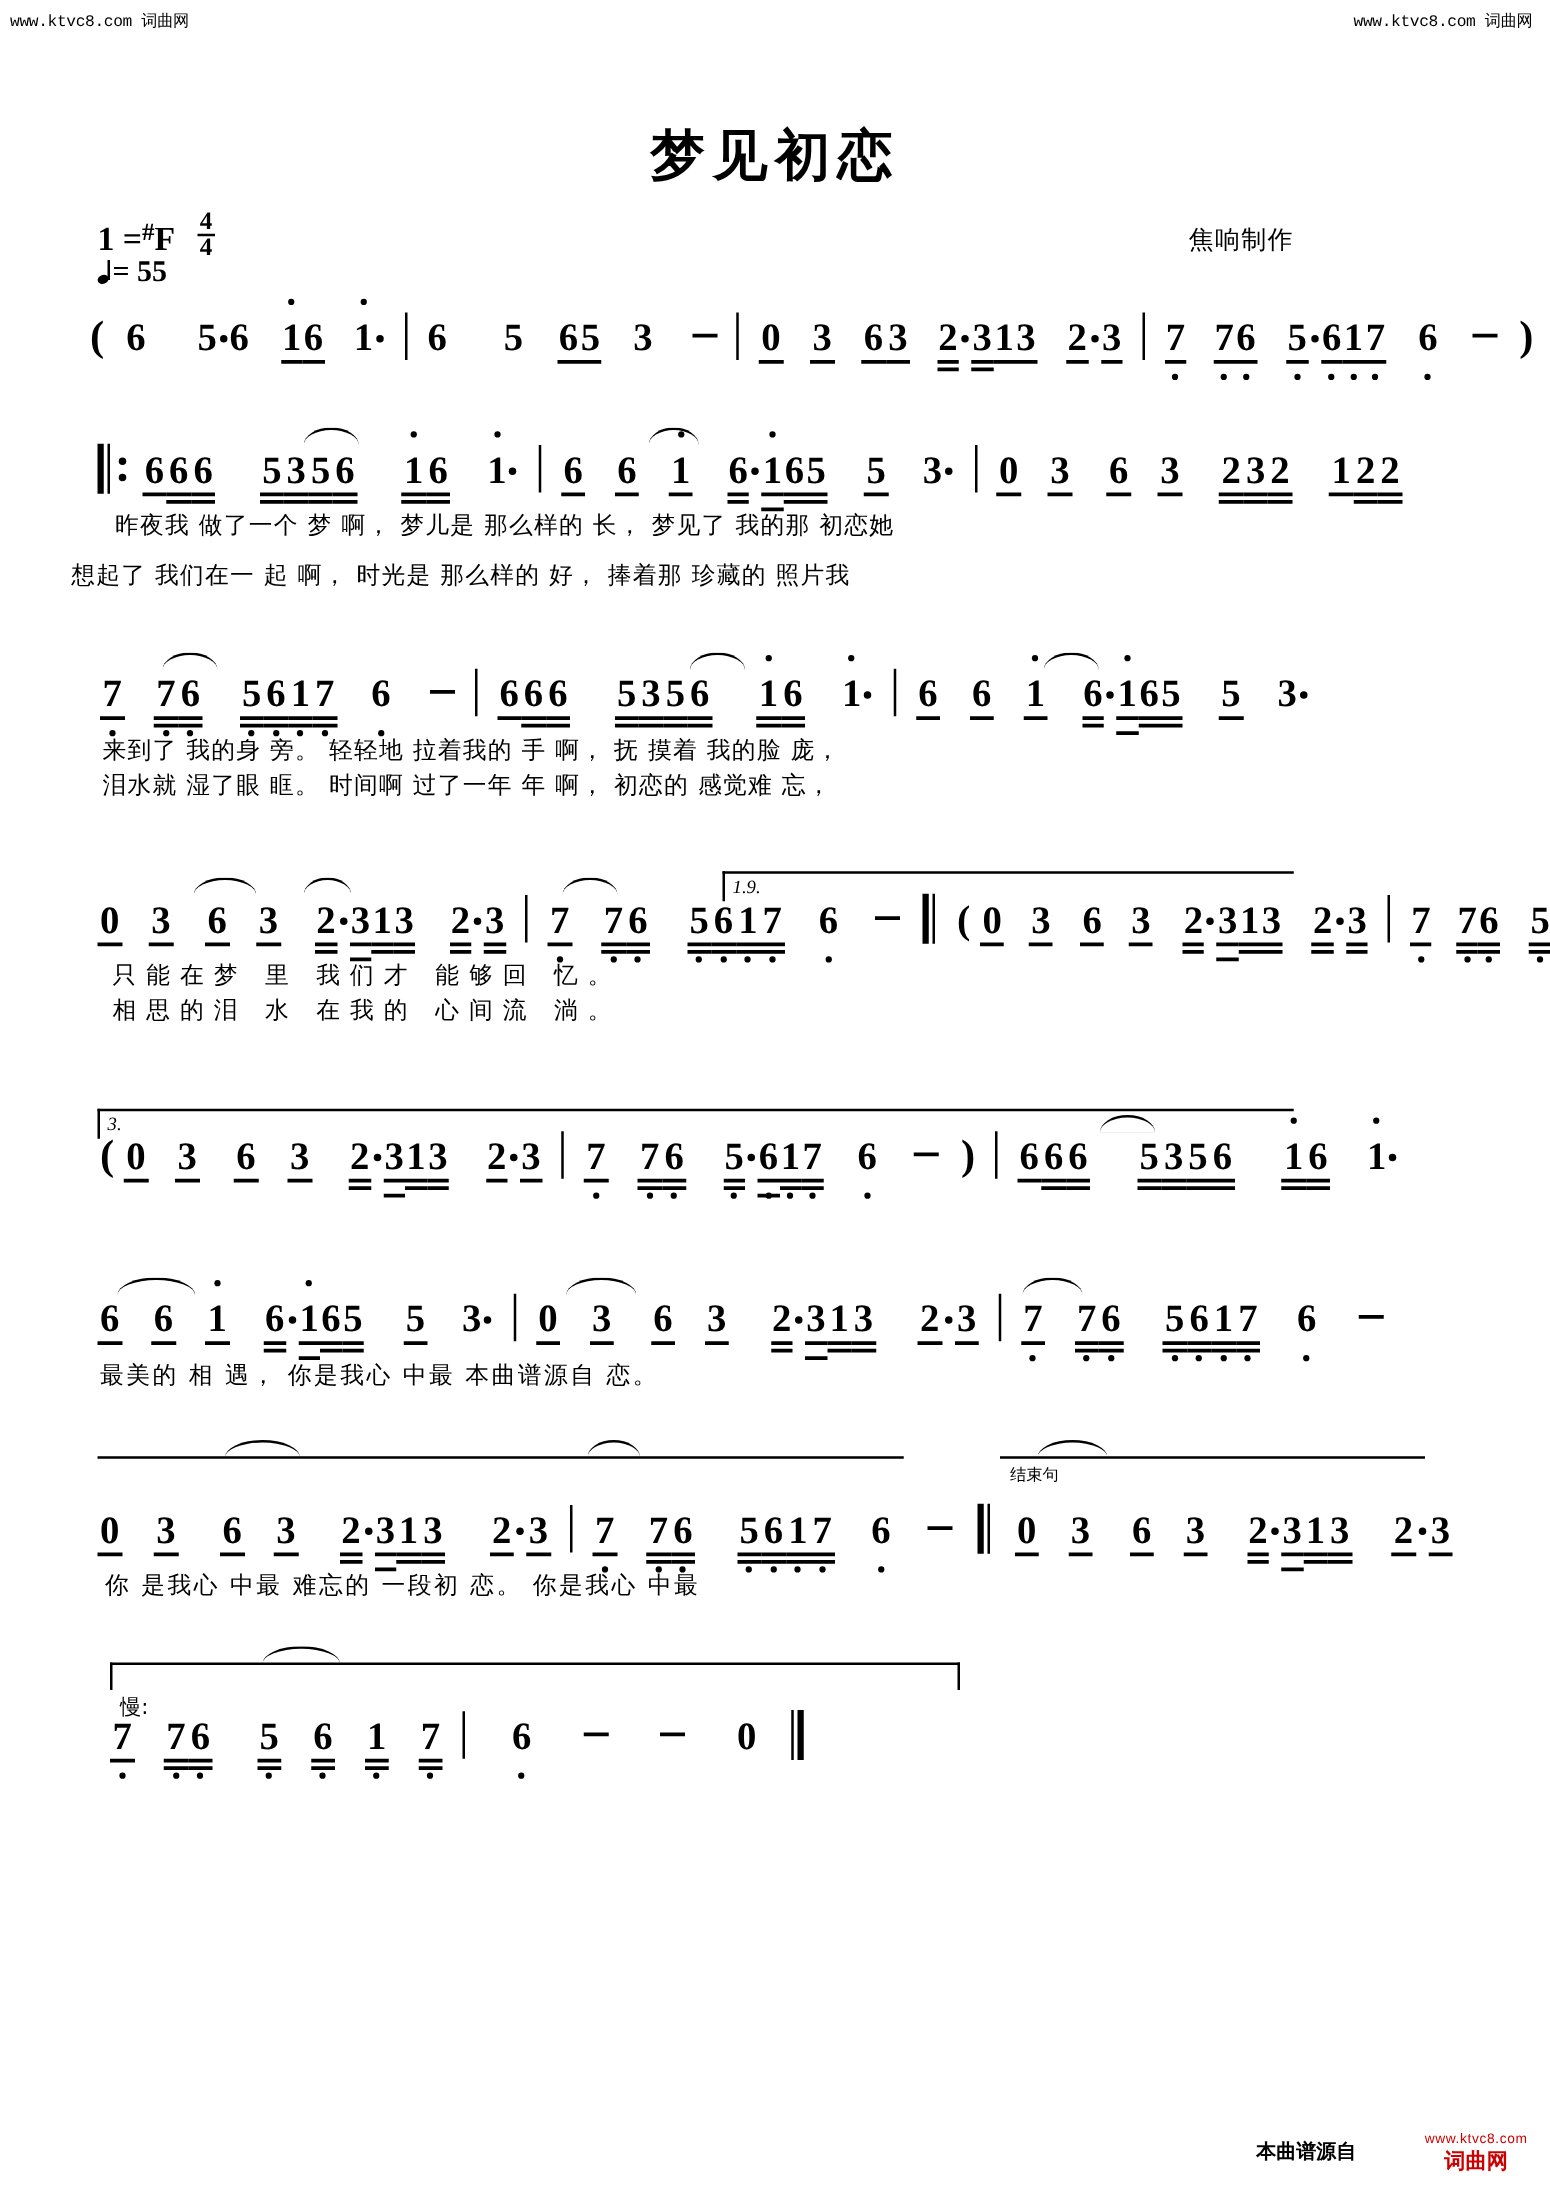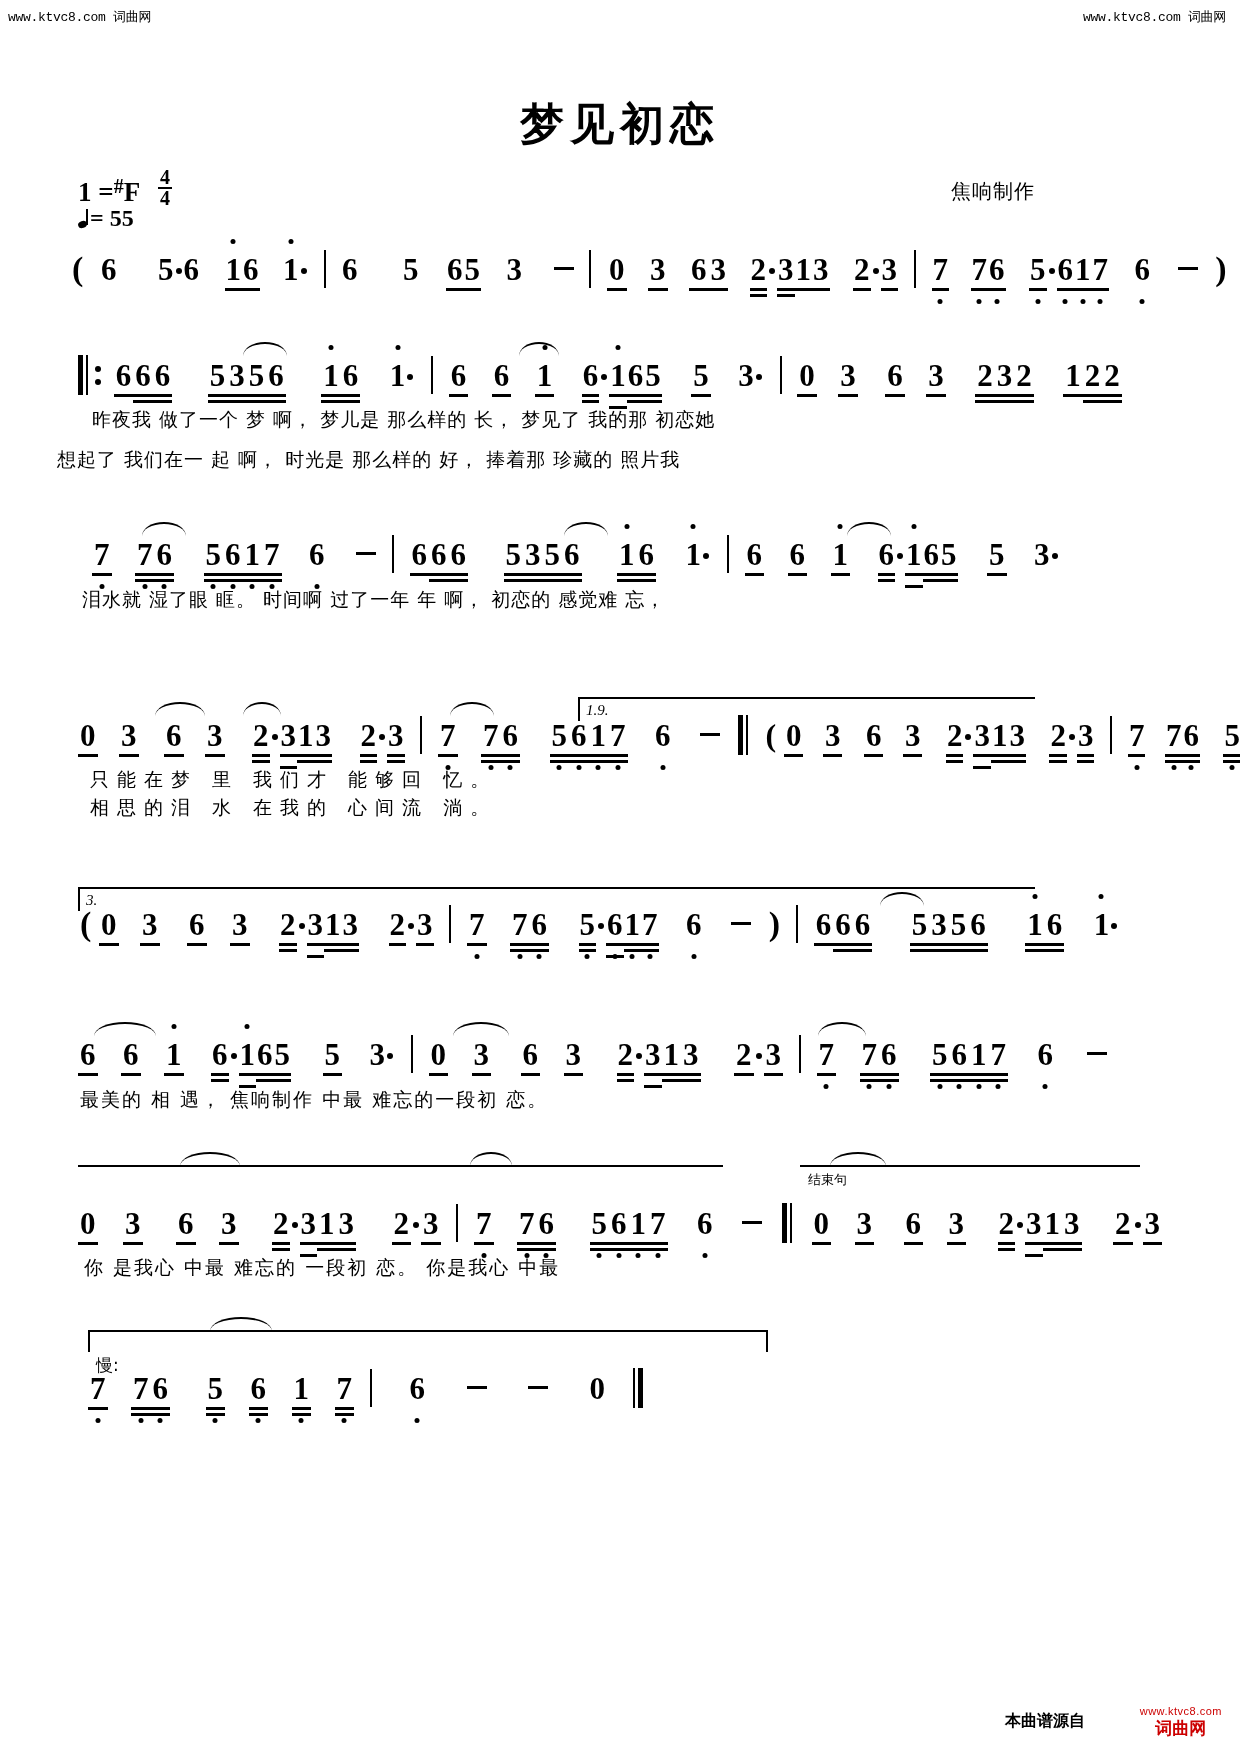--- a/index.html
+++ b/index.html
@@ -229,21 +229,21 @@
     <span style="display:inline-block;width:14px"></span>
     <span class="n b1" style="padding:0 2px">1</span><span class="n b1 b2" style="padding:0 2px">2</span><span class="n b1 b2" style="padding:0 2px">2</span>
     <span class="slur" style="left:243px;top:-13px;width:44px;"></span>
     <span class="slur" style="left:519px;top:-13px;width:40px;"></span>
   </div>
   <div class="lyr" style="padding-left:92px;letter-spacing:1px;">昨夜我 做了一个 梦  啊， 梦儿是 那么样的 长，      梦见了 我的那 初恋她</div>
   <div class="lyr" style="padding-left:57px;letter-spacing:1px;margin-top:12px;">想起了 我们在一 起  啊， 时光是 那么样的 好，      捧着那 珍藏的 照片我</div>
 </div>
 
 <div class="stave" style="top:535px;">
-  <div class="notes" style="padding-left:80px;margin-left:12px;">
+  <div class="notes" style="padding-left:80px;">
     <span class="n b1" style="padding:0 2px">7<i class="lo"></i></span>
     <span style="display:inline-block;width:8px"></span>
     <span class="n b1 b2" style="padding:0 2px">7<i class="lo"></i></span><span class="n b1 b2" style="padding:0 2px">6<i class="lo"></i></span>
     <span style="display:inline-block;width:14px"></span>
     <span class="n b1 b2" style="padding:0 2px">5<i class="lo"></i></span><span class="n b1 b2" style="padding:0 2px">6<i class="lo"></i></span><span class="n b1 b2" style="padding:0 2px">1<i class="lo"></i></span><span class="n b1 b2" style="padding:0 2px">7<i class="lo"></i></span>
     <span style="display:inline-block;width:12px"></span>
     <span class="n">6<i class="lo"></i></span>
     <span style="display:inline-block;width:16px"></span>
     <span class="dash"></span>
     <span class="bar"></span>
@@ -263,20 +263,21 @@
     <span style="display:inline-block;width:12px"></span>
     <span class="n b1 b2" style="padding:0 1px">6</span><span class="dot-dur"></span><span class="n b1 b2 b3" style="padding:0 1px">1<i class="hi"></i></span><span class="n b1 b2" style="padding:0 1px">6</span><span class="n b1 b2" style="padding:0 1px">5</span>
     <span style="display:inline-block;width:14px"></span>
     <span class="n b1" style="padding:0 2px">5</span>
     <span style="display:inline-block;width:12px"></span>
     <span class="n">3</span><span class="dot-dur"></span>
     <span class="slur" style="left:130px;top:-13px;width:44px;"></span>
     <span class="slur" style="left:552px;top:-13px;width:44px;"></span>
     <span class="slur" style="left:835px;top:-13px;width:44px;"></span>
   </div>
+  <div class="lyr" style="padding-left:82px;letter-spacing:1px;">来到了 我的身  旁。   轻轻地 拉着我的 手  啊， 抚 摸着 我的脸  庞，</div>
   <div class="lyr" style="padding-left:82px;letter-spacing:1px;">泪水就 湿了眼  眶。   时间啊 过了一年 年  啊， 初恋的 感觉难  忘，</div>
 </div>
 
 <div class="stave" style="top:715px;">
   <div class="volta" style="left:578px;top:-18px;width:455px;">
     <span class="lbl">1.9.</span>
   </div>
   <div class="notes" style="padding-left:78px;">
     <span class="n b1" style="padding:0 2px">0</span>
     <span style="display:inline-block;width:6px"></span>
@@ -404,21 +405,21 @@
     <span style="display:inline-block;width:16px"></span>
     <span class="n b1 b2" style="padding:0 2px">5<i class="lo"></i></span><span class="n b1 b2" style="padding:0 2px">6<i class="lo"></i></span><span class="n b1 b2" style="padding:0 2px">1<i class="lo"></i></span><span class="n b1 b2" style="padding:0 2px">7<i class="lo"></i></span>
     <span style="display:inline-block;width:14px"></span>
     <span class="n">6<i class="lo"></i></span>
     <span style="display:inline-block;width:18px"></span>
     <span class="dash"></span>
     <span class="slur" style="left:94px;top:-13px;width:62px;"></span>
     <span class="slur" style="left:453px;top:-13px;width:56px;"></span>
     <span class="slur" style="left:818px;top:-13px;width:48px;"></span>
   </div>
-  <div class="lyr" style="padding-left:80px;letter-spacing:2px;">最美的 相     遇，   焦响制作    中最 难忘的一段初  恋。</div>
+  <div class="lyr" style="padding-left:80px;letter-spacing:2px;">最美的 相     遇，   你是我心    中最 本曲谱源自  恋。</div>
 </div>
 
 <div class="stave" style="top:1165px;">
   <div class="hr" style="left:78px;top:0px;width:645px;"></div>
   <div class="hr" style="left:800px;top:0px;width:340px;"></div>
   <div class="tagbox" style="left:808px;top:6px;">结束句</div>
   <div class="notes" style="padding-left:78px;padding-top:38px;">
     <span class="n b1" style="padding:0 2px">0</span>
     <span style="display:inline-block;width:10px"></span>
     <span class="n b1" style="padding:0 2px">3</span>

